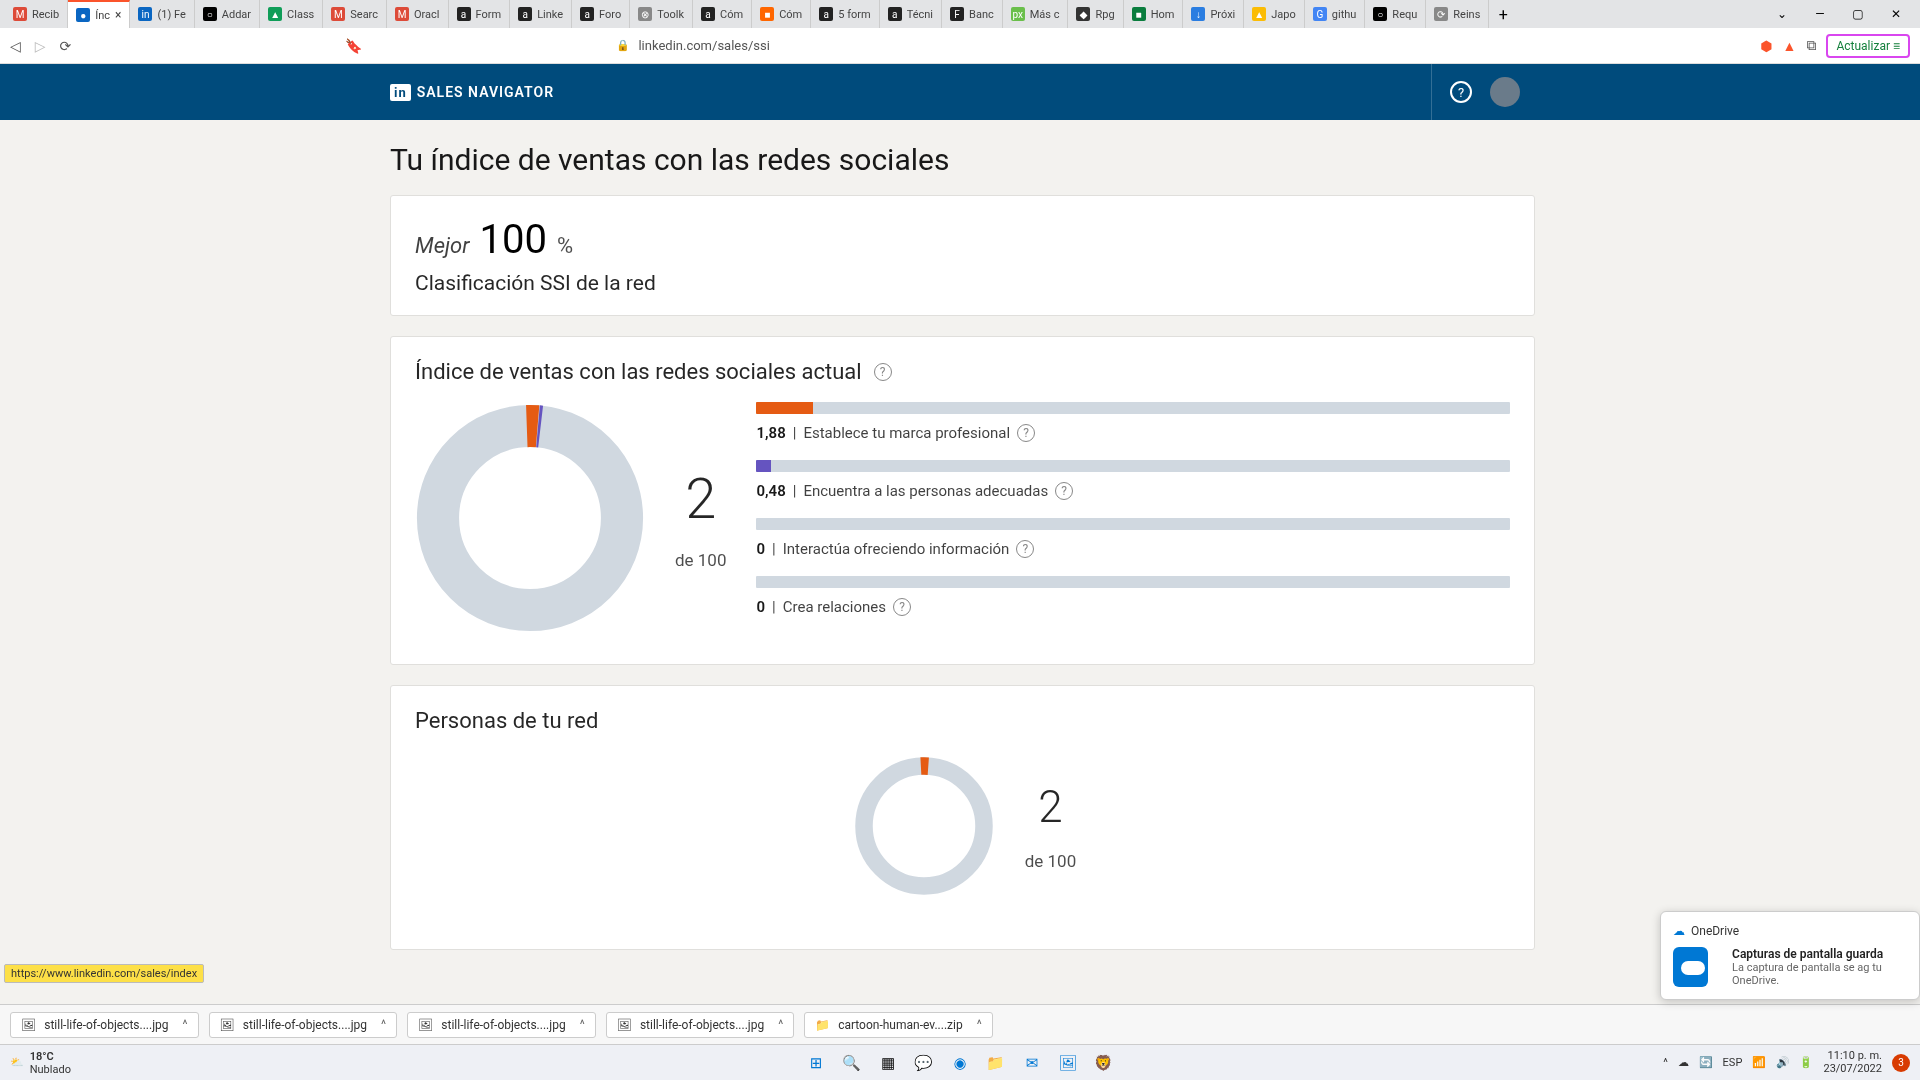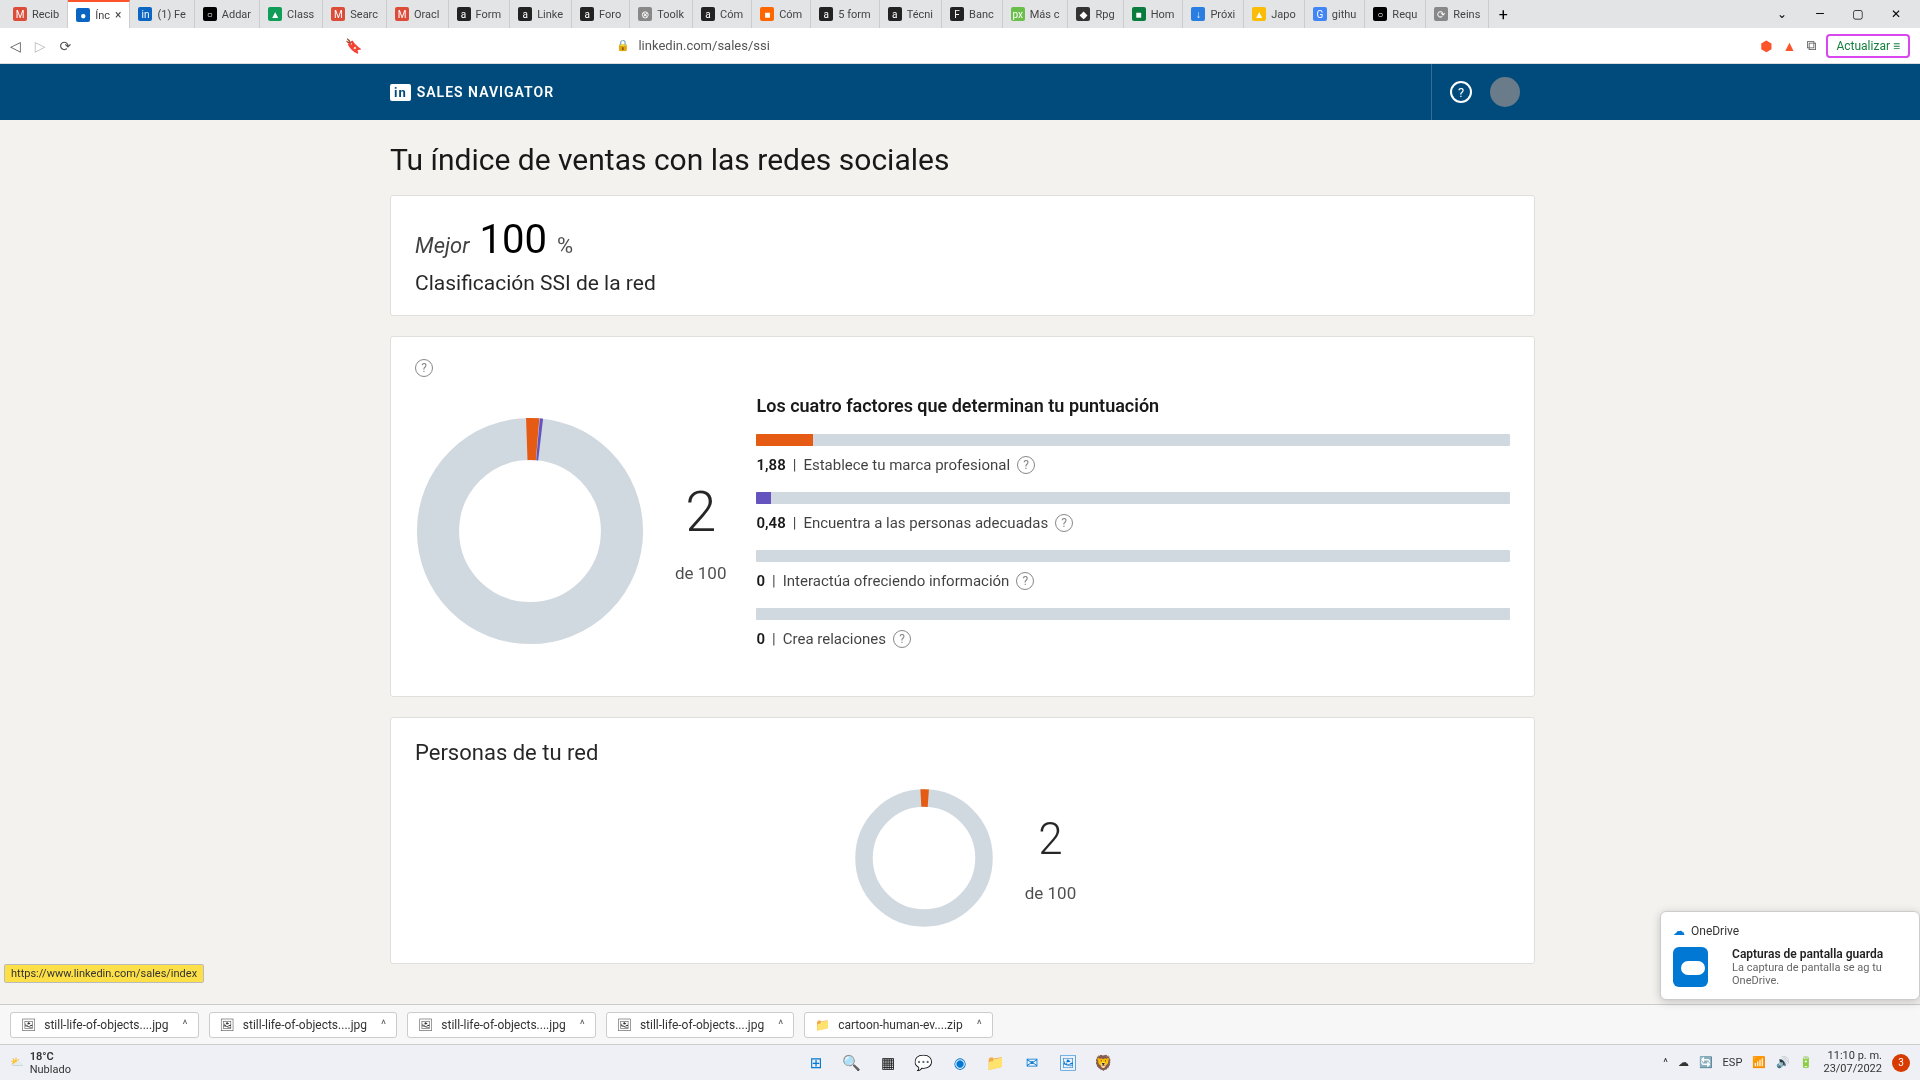--- a/index.html
+++ b/index.html
@@ -59,21 +59,21 @@
 .score-box { text-align:center; }
 
 .factors { flex:1; }
 .factors-title { font-size:18px; font-weight:600; color:rgba(0,0,0,0.9); margin-bottom:18px; }
 .factor { margin-bottom:18px; }
 .factor-bar { height:12px; background:#d0d8e0; border-radius:1px; position:relative; overflow:hidden; margin-bottom:10px; }
 .factor-bar .fill { position:absolute; left:0; top:0; height:100%; }
 .factor-label { font-size:15px; color:rgba(0,0,0,0.75); display:flex; align-items:center; gap:7px; }
 .factor-label .fnum { font-weight:600; color:rgba(0,0,0,0.9); }
 
-.network-card { padding:22px 24px 30px; }
+.network-card { padding:22px 24px 48px; }
 .network-body { display:flex; justify-content:center; align-items:center; gap:26px; margin-top:18px; }
 .donut-sm { width:150px; height:150px; }
 .donut-sm .donut-ring { stroke-width:14; }
 .donut-sm .donut-seg { stroke-width:14; }
 
 
 .status-hover { position:absolute; left:4px; top:964px; background:#fde047; border:1px solid #bbb; padding:2px 6px; font-size:11px; color:#333; border-radius:2px; }
 
 
 .dl-bar { position:absolute; left:0; bottom:36px; width:100%; height:40px; background:#f7f7f7; border-top:1px solid #ccc; display:flex; align-items:center; padding:0 10px; gap:10px; }
@@ -248,36 +248,36 @@
       <div class="rank-line">
         <span class="mejor">Mejor</span>
         <span class="pct-num">100</span>
         <span class="pct-sym">%</span>
       </div>
       <div class="rank-sub">Clasificación SSI de la red</div>
     </div>
 
     <div class="card ssi-card">
       <div class="card-heading">
+        <span>Índice de ventas con las redes sociales actual</span>
         <span class="help-icon">?</span>
       </div>
       <div class="ssi-body">
         <div class="donut-wrap">
           <svg class="donut" viewBox="0 0 120 120">
             <circle class="donut-ring" cx="60" cy="60" r="48"></circle>
             <circle class="donut-seg" cx="60" cy="60" r="48" stroke="#e55b13" stroke-dasharray="5.7 296" transform="rotate(-92 60 60)"></circle>
             <circle class="donut-seg" cx="60" cy="60" r="48" stroke="#6554c0" stroke-dasharray="1.4 300" transform="rotate(-85 60 60)"></circle>
           </svg>
           <div class="score-box">
             <div class="score-num">2</div>
             <div class="score-of">de 100</div>
           </div>
         </div>
         <div class="factors">
-          <div class="factors-title">Los cuatro factores que determinan tu puntuación</div>
           <div id="factors-list">
               <div class="factor">
                 <div class="factor-bar">
                   <div class="fill" style="width:7.5%;background:#e55b13;"></div>
                 </div>
   <div class="factor-label"><span class="fnum">1,88</span> | <span>Establece tu marca profesional</span> <span class="help-icon">?</span></div>
               </div>
               <div class="factor">
                 <div class="factor-bar">
                   <div class="fill" style="width:1.9%;background:#6554c0;"></div>

